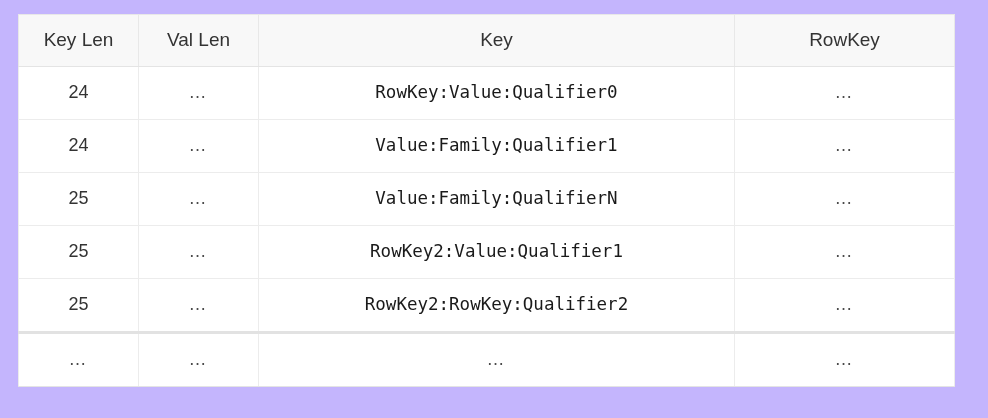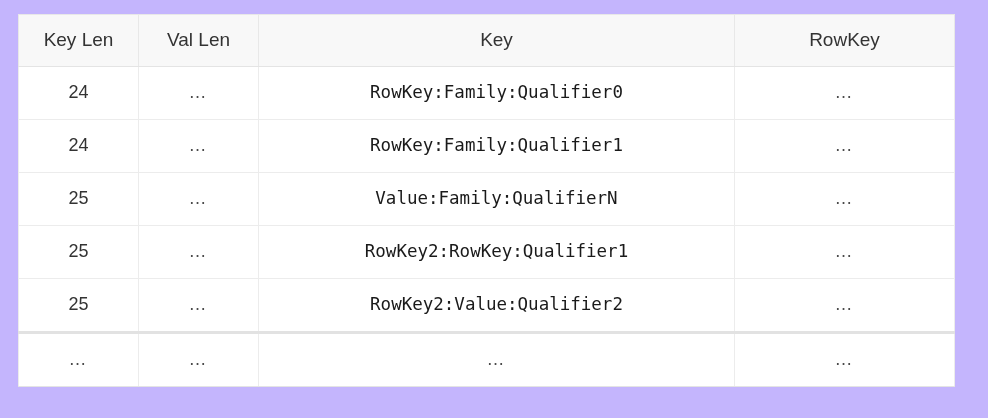--- a/index.html
+++ b/index.html
@@ -113,45 +113,45 @@
           <th>Key Len</th>
           <th>Val Len</th>
           <th>Key</th>
           <th>RowKey</th>
         </tr>
       </thead>
       <tbody id="table-body">
           <tr>
             <td class="num">24</td>
             <td class="dots">…</td>
-            <td class="mono">RowKey:Family:Qualifier0</td>
+            <td class="mono">RowKey:Value:Qualifier0</td>
             <td class="dots">…</td>
           </tr>
           <tr>
             <td class="num">24</td>
             <td class="dots">…</td>
-            <td class="mono">RowKey:Family:Qualifier1</td>
+            <td class="mono">Value:Family:Qualifier1</td>
             <td class="dots">…</td>
           </tr>
           <tr>
             <td class="num">25</td>
             <td class="dots">…</td>
             <td class="mono">Value:Family:QualifierN</td>
             <td class="dots">…</td>
           </tr>
           <tr>
             <td class="num">25</td>
             <td class="dots">…</td>
-            <td class="mono">RowKey2:RowKey:Qualifier1</td>
+            <td class="mono">RowKey2:Value:Qualifier1</td>
             <td class="dots">…</td>
           </tr>
           <tr>
             <td class="num">25</td>
             <td class="dots">…</td>
-            <td class="mono">RowKey2:Value:Qualifier2</td>
+            <td class="mono">RowKey2:RowKey:Qualifier2</td>
             <td class="dots">…</td>
           </tr>
           <tr class="row-continuation">
             <td class="dots">…</td>
             <td class="dots">…</td>
             <td class="dots">…</td>
             <td class="dots">…</td>
           </tr>
         </tbody>
     </table>

